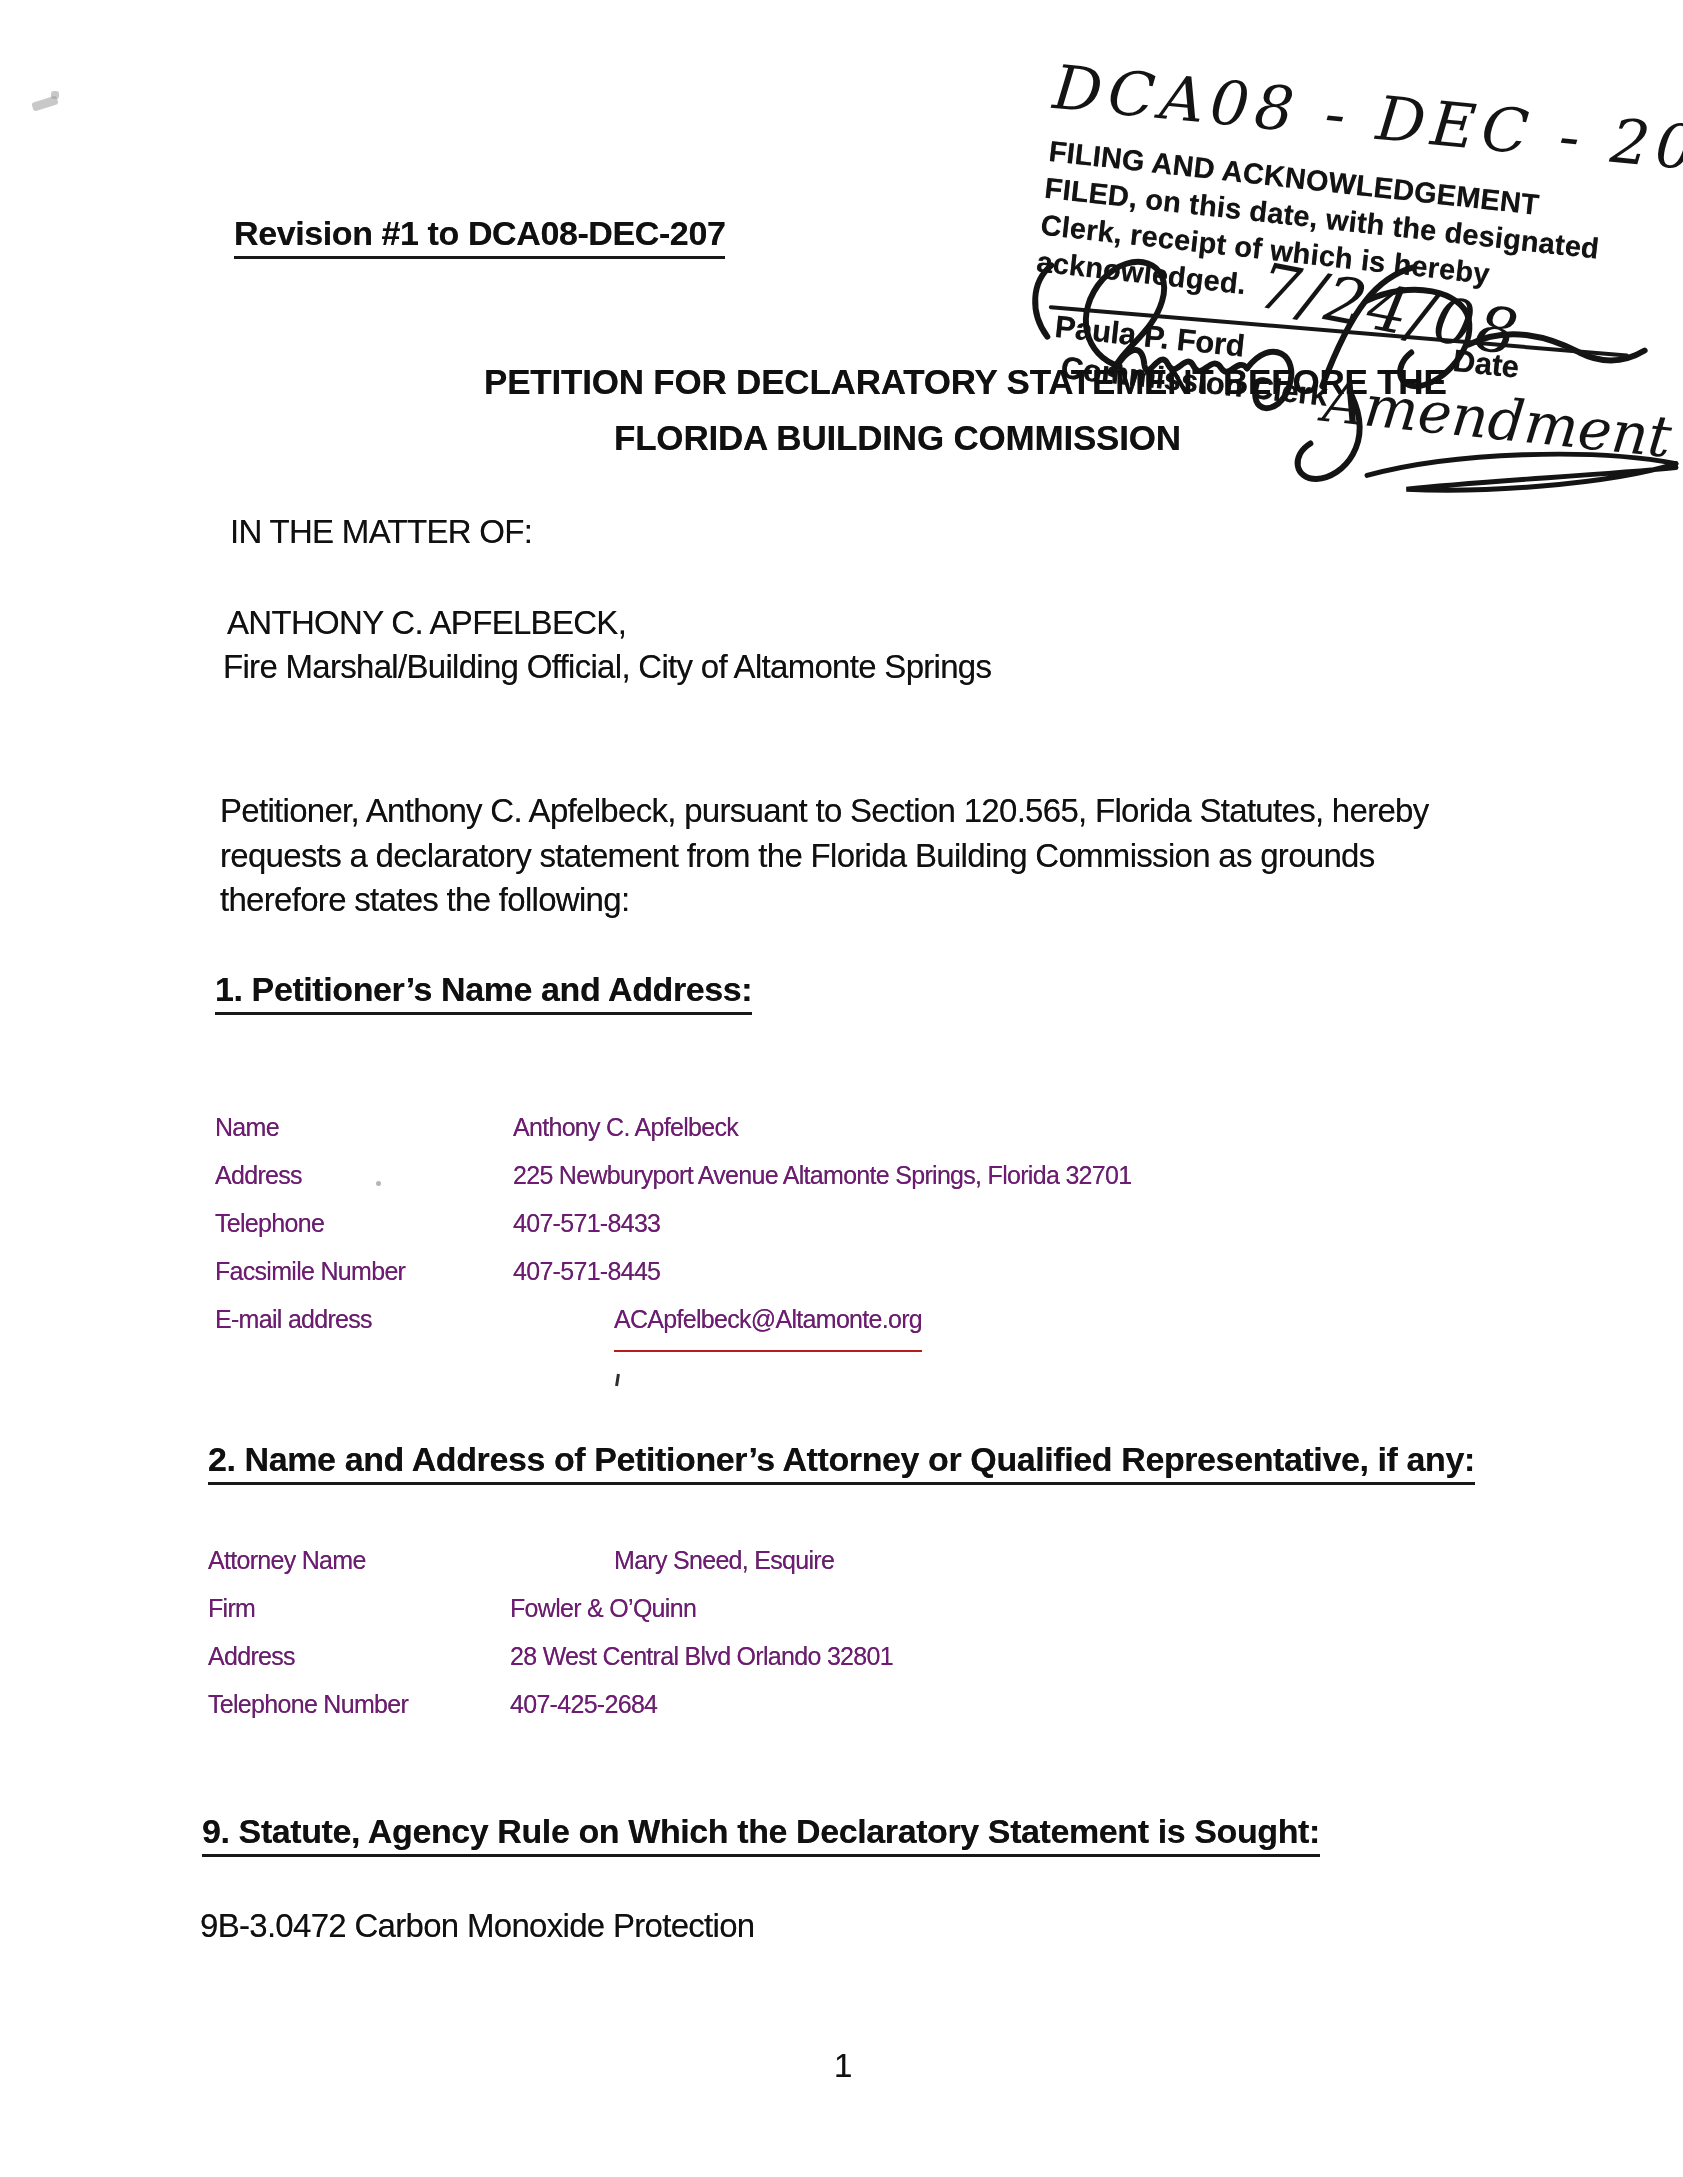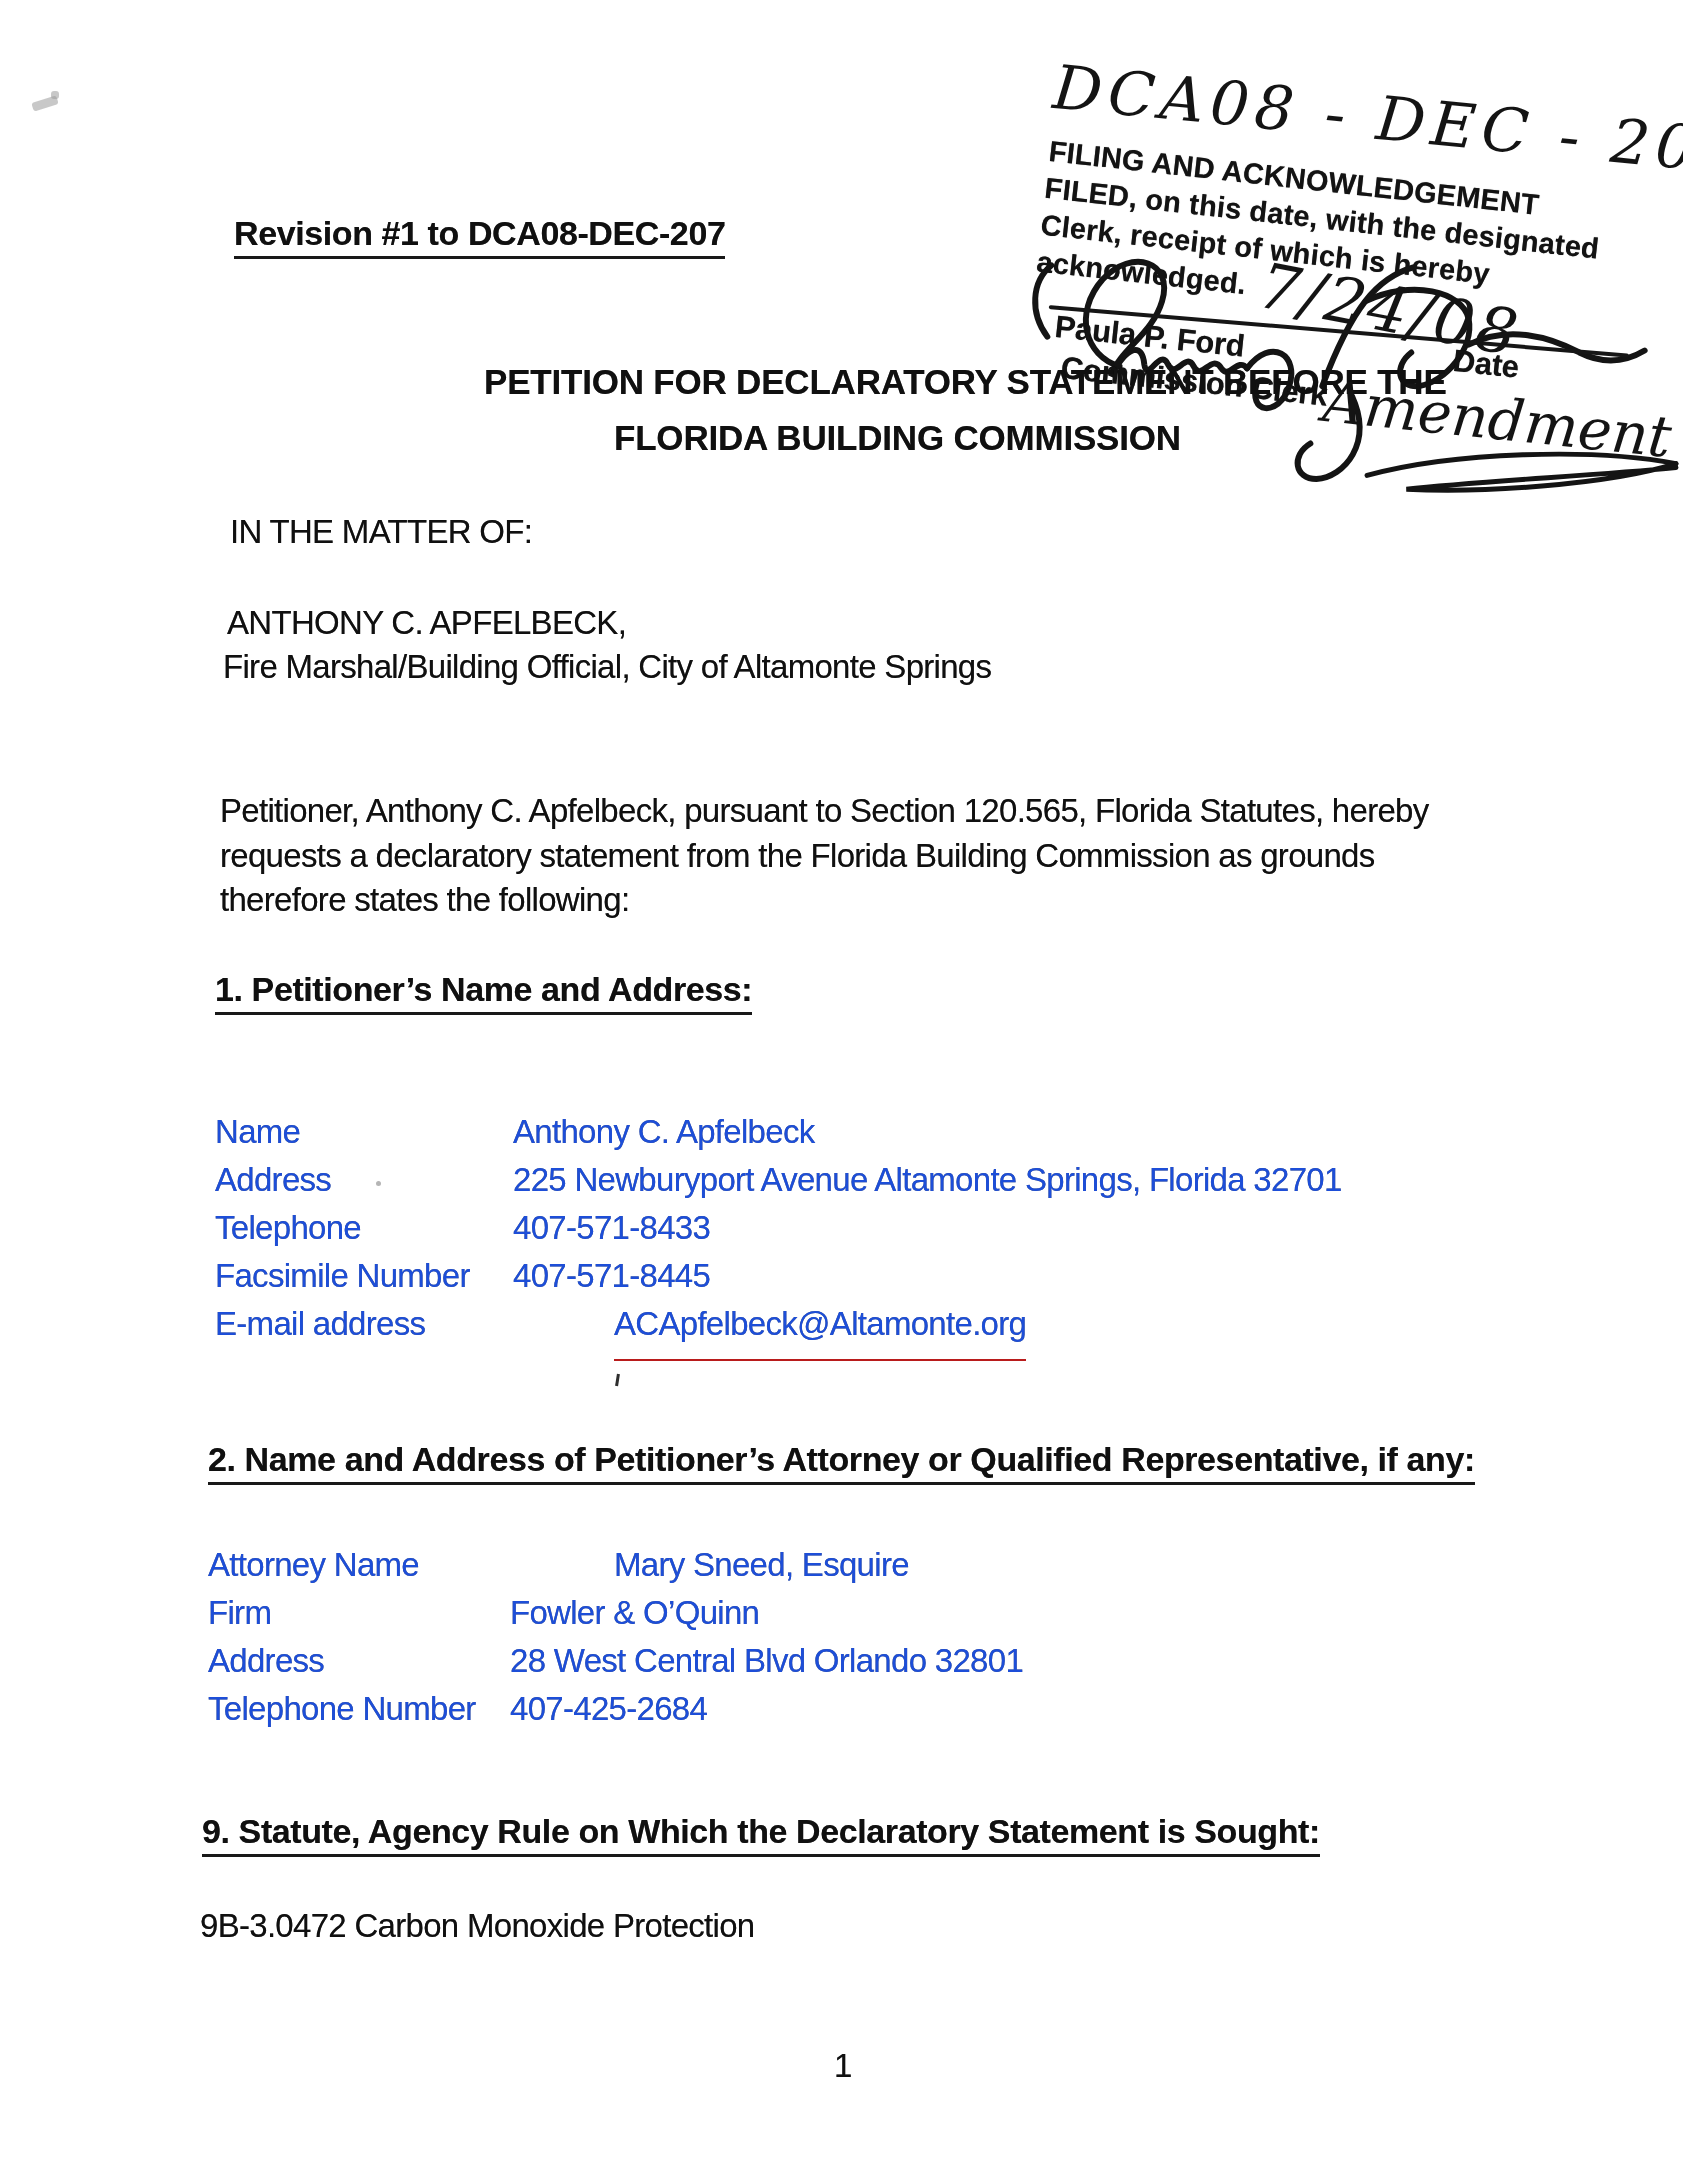--- a/index.html
+++ b/index.html
@@ -21,21 +21,21 @@
   }
   .h{font-size:34px;font-weight:bold;letter-spacing:-0.4px;text-align:center;}
   .title{font-size:35px;font-weight:bold;letter-spacing:-0.2px;}
   .u{border-bottom:3px solid #181818;padding-bottom:3px;}
   .u2{border-bottom:2px solid #b91c1c;padding-bottom:16px;}
 
   
   .kv{position:absolute;}
   .kv .row{display:flex;align-items:flex-start;height:48px;}
   .kv .lab,.kv .val{
-    white-space:nowrap;font-size:33px;letter-spacing:-0.7px;color:#1d4ed8;
+    white-space:nowrap;font-size:25px;letter-spacing:-0.7px;color:#701a75;
     text-shadow:0 0 0.6px rgba(10,10,10,.6);
   }
   .kv1 .lab{width:298px;flex:none;}
   .kv2 .lab{width:302px;flex:none;}
   .vind1{margin-left:101px;}  
   .vind2{margin-left:104px;}   
 
   
   .hand{
     position:absolute;white-space:nowrap;

